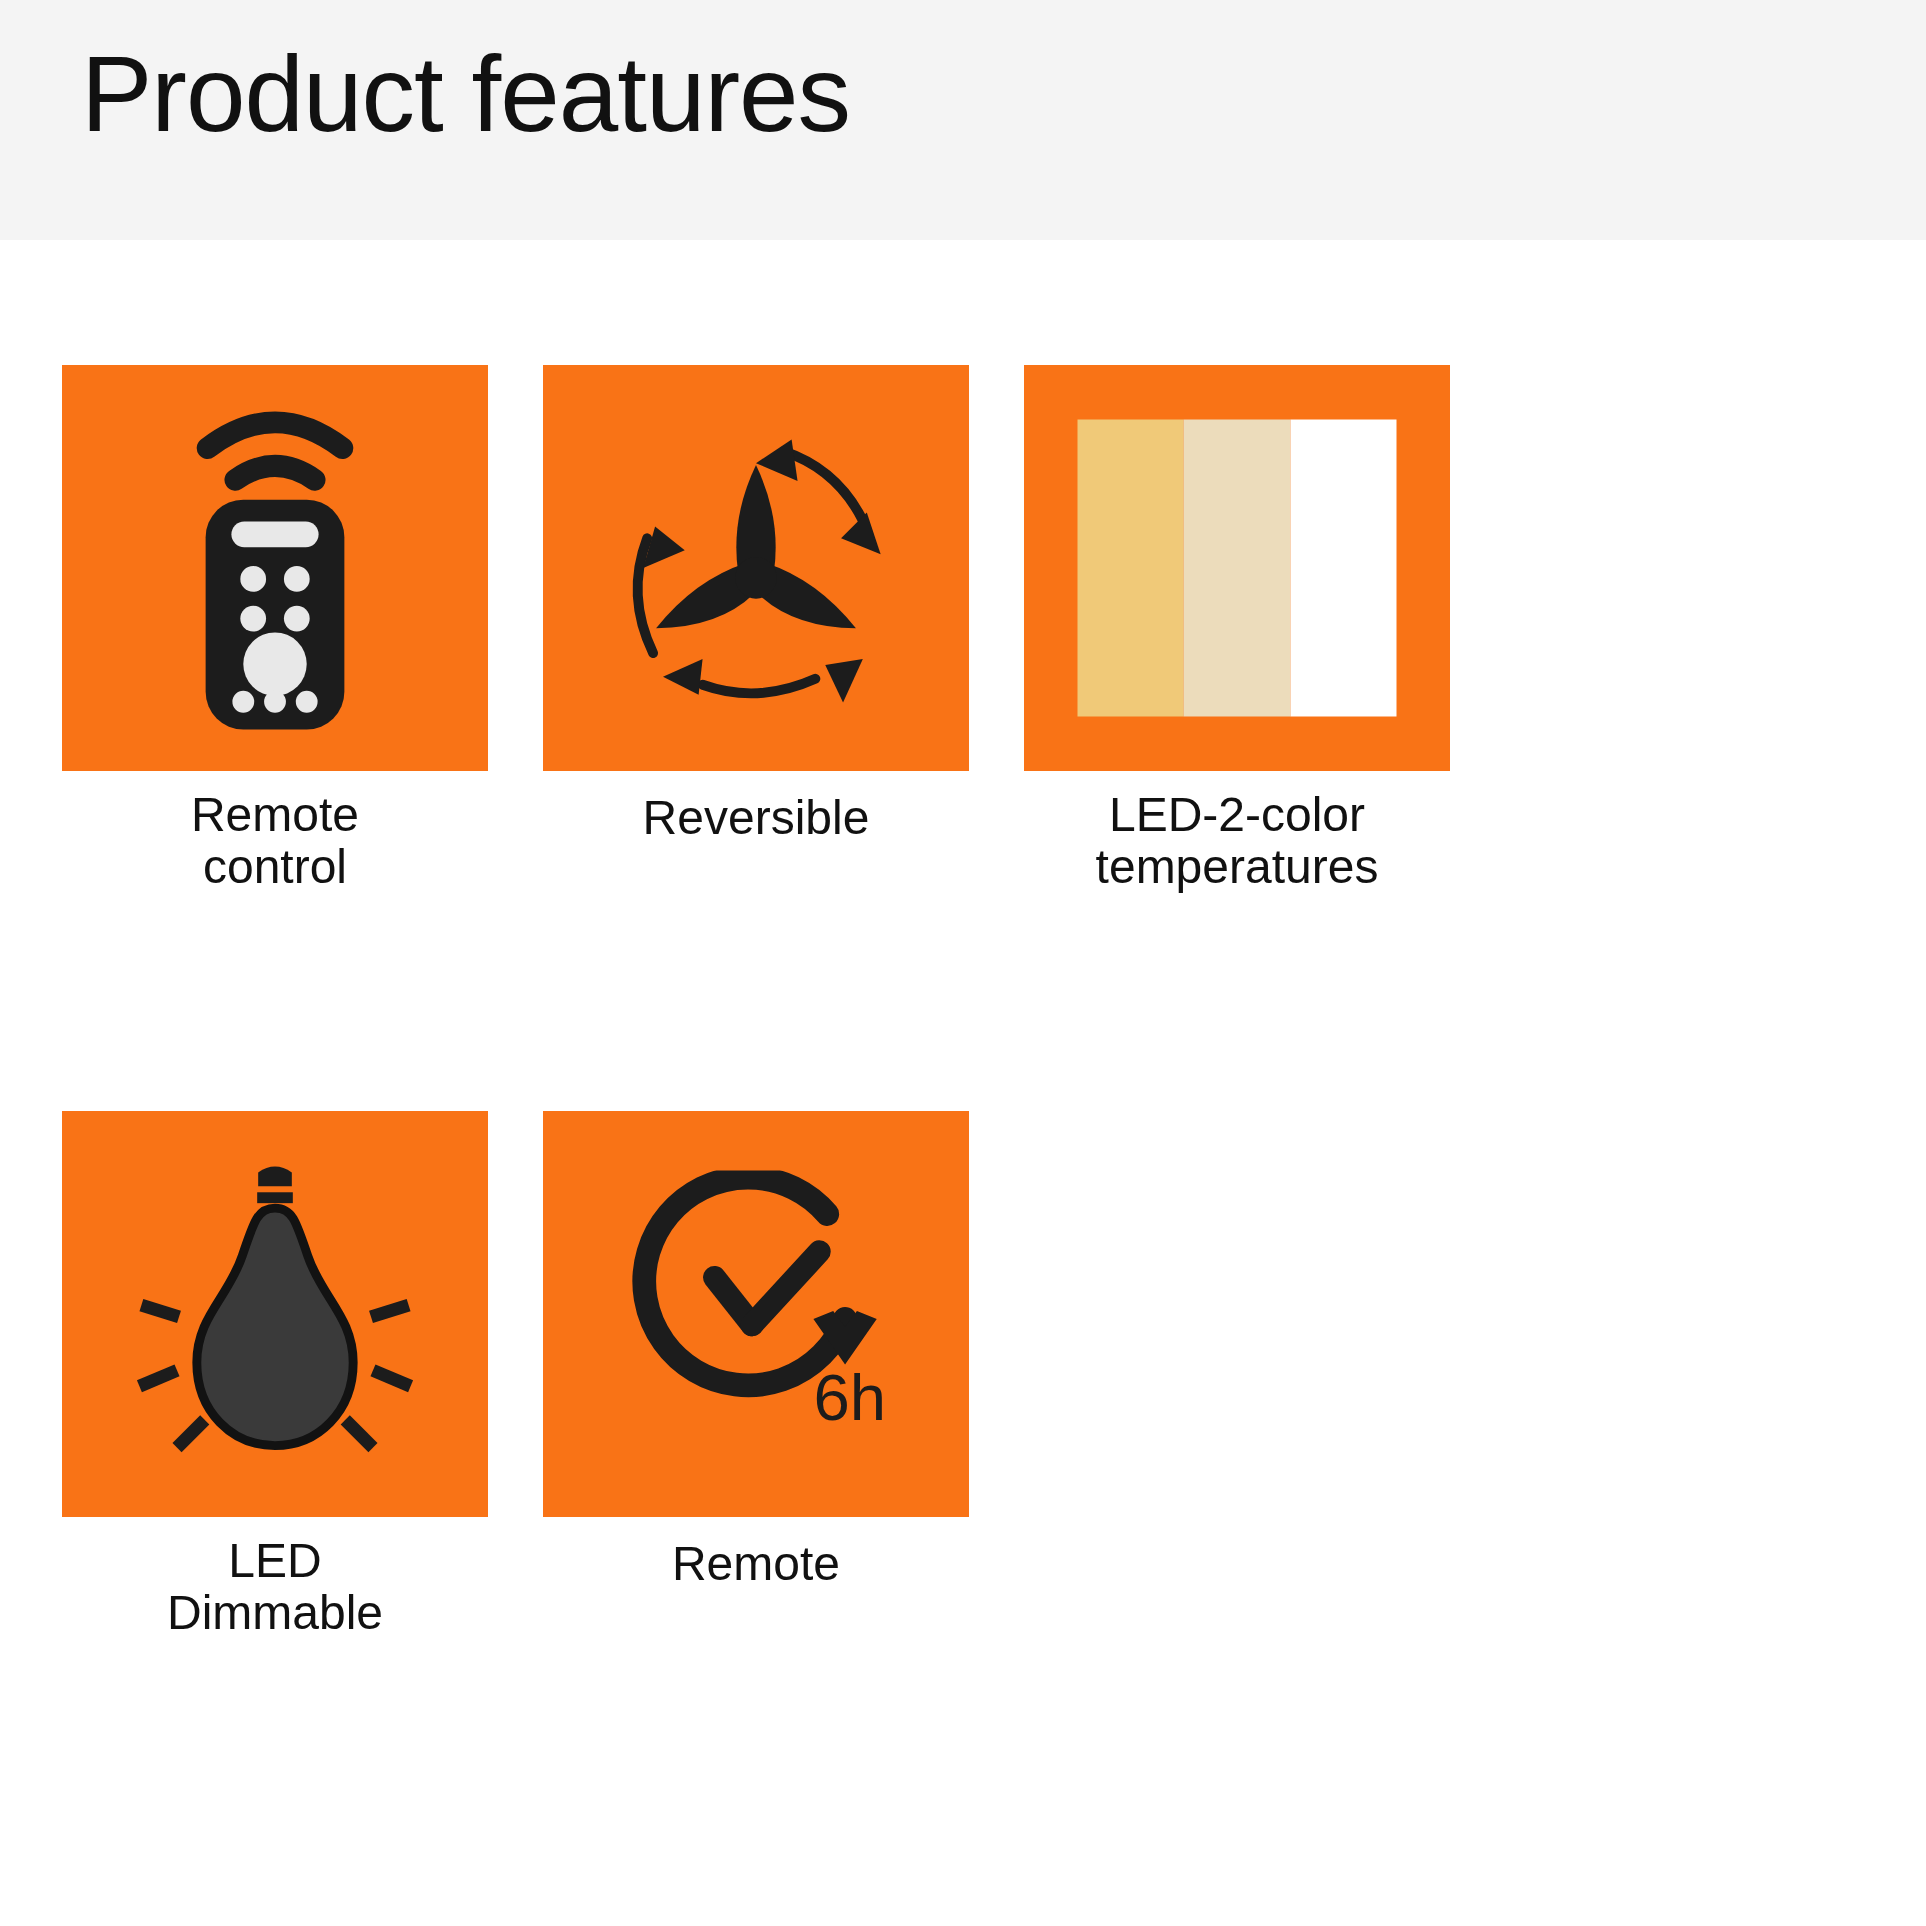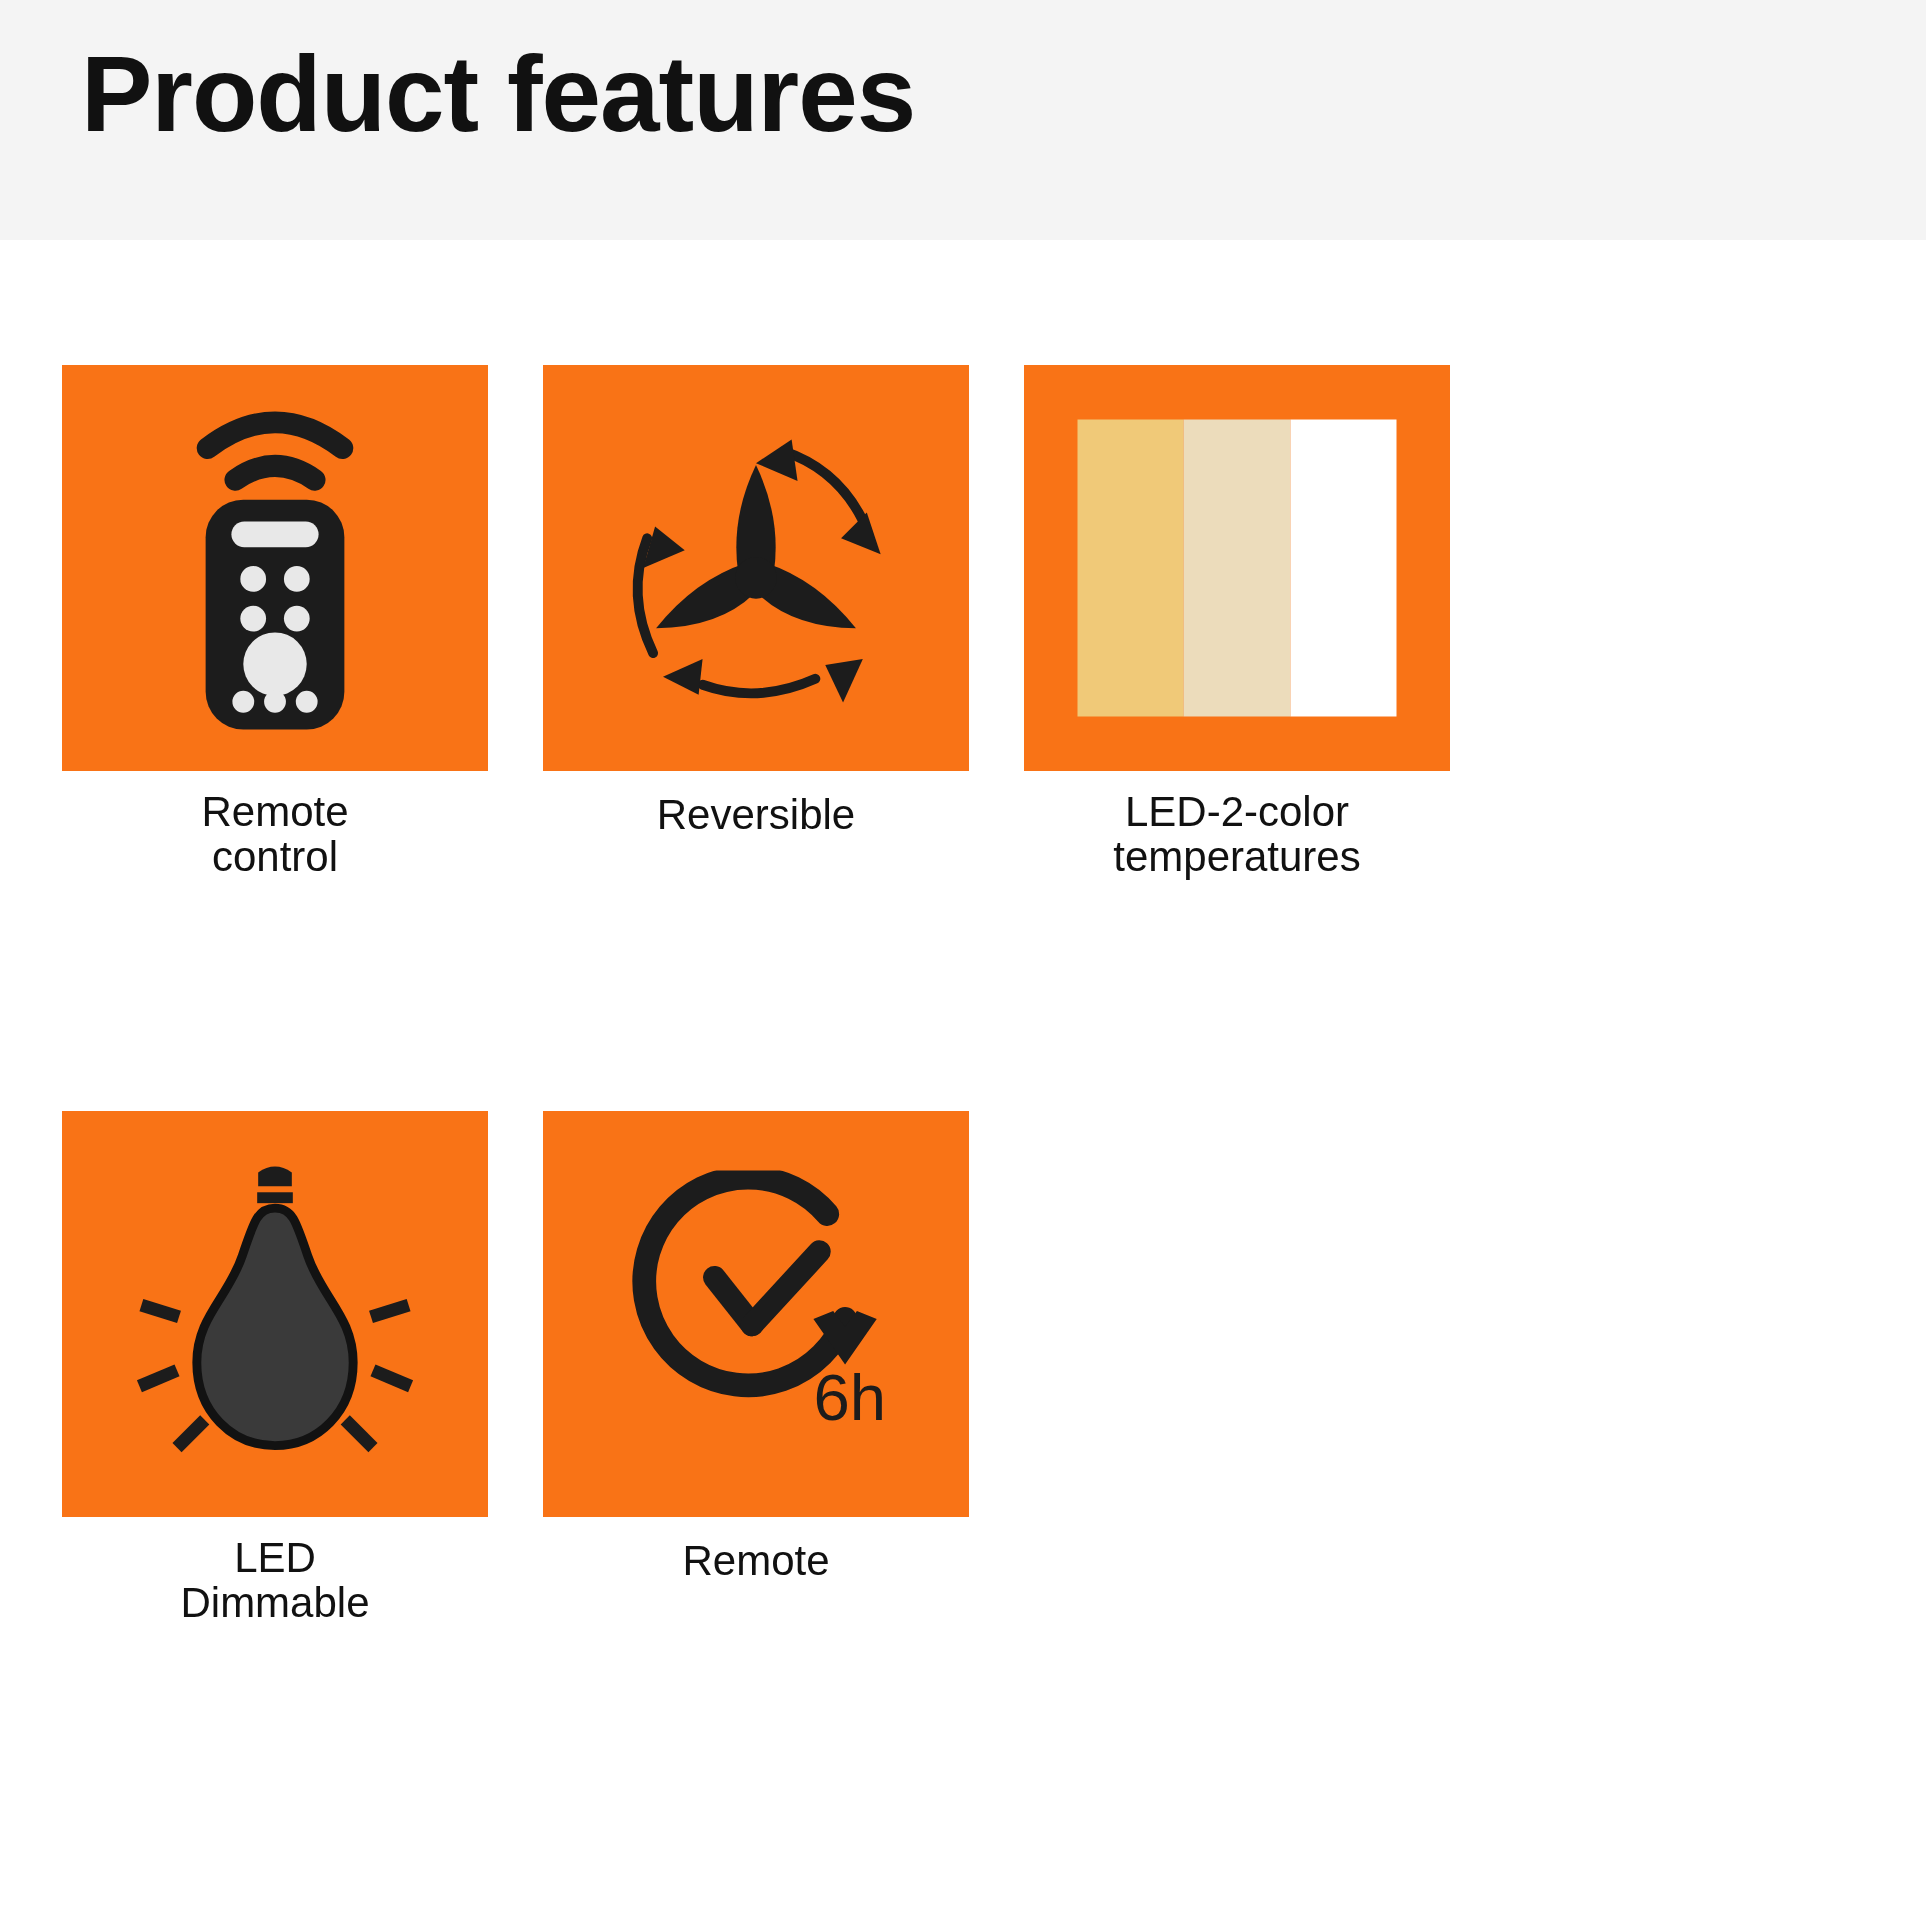--- a/index.html
+++ b/index.html
@@ -22,21 +22,21 @@
     width: 1927px;
     height: 240px;
     background: #f4f4f4;
     box-sizing: border-box;
   }
   .page-title {
     position: absolute;
     left: 81px;
     top: 30px;
     font-size: 107px;
-    font-weight: bold;
+    font-weight: normal;
     color: #111111;
     letter-spacing: -1px;
     line-height: 1.2;
     white-space: nowrap;
   }
 
   
   .features-grid {
     position: absolute;
     left: 0;
@@ -64,21 +64,21 @@
   .icon-tile svg {
     position: absolute;
     left: 50%;
     top: 50%;
     transform: translate(-50%, -50%);
   }
 
   .feature-label {
     margin-top: 18px;
     text-align: center;
-    font-size: 42px;
+    font-size: 48px;
     line-height: 1.08;
     color: #111111;
     font-weight: normal;
     white-space: pre-line;
   }
   .feature-label.single-line {
     margin-top: 21px;
   }
 
   

